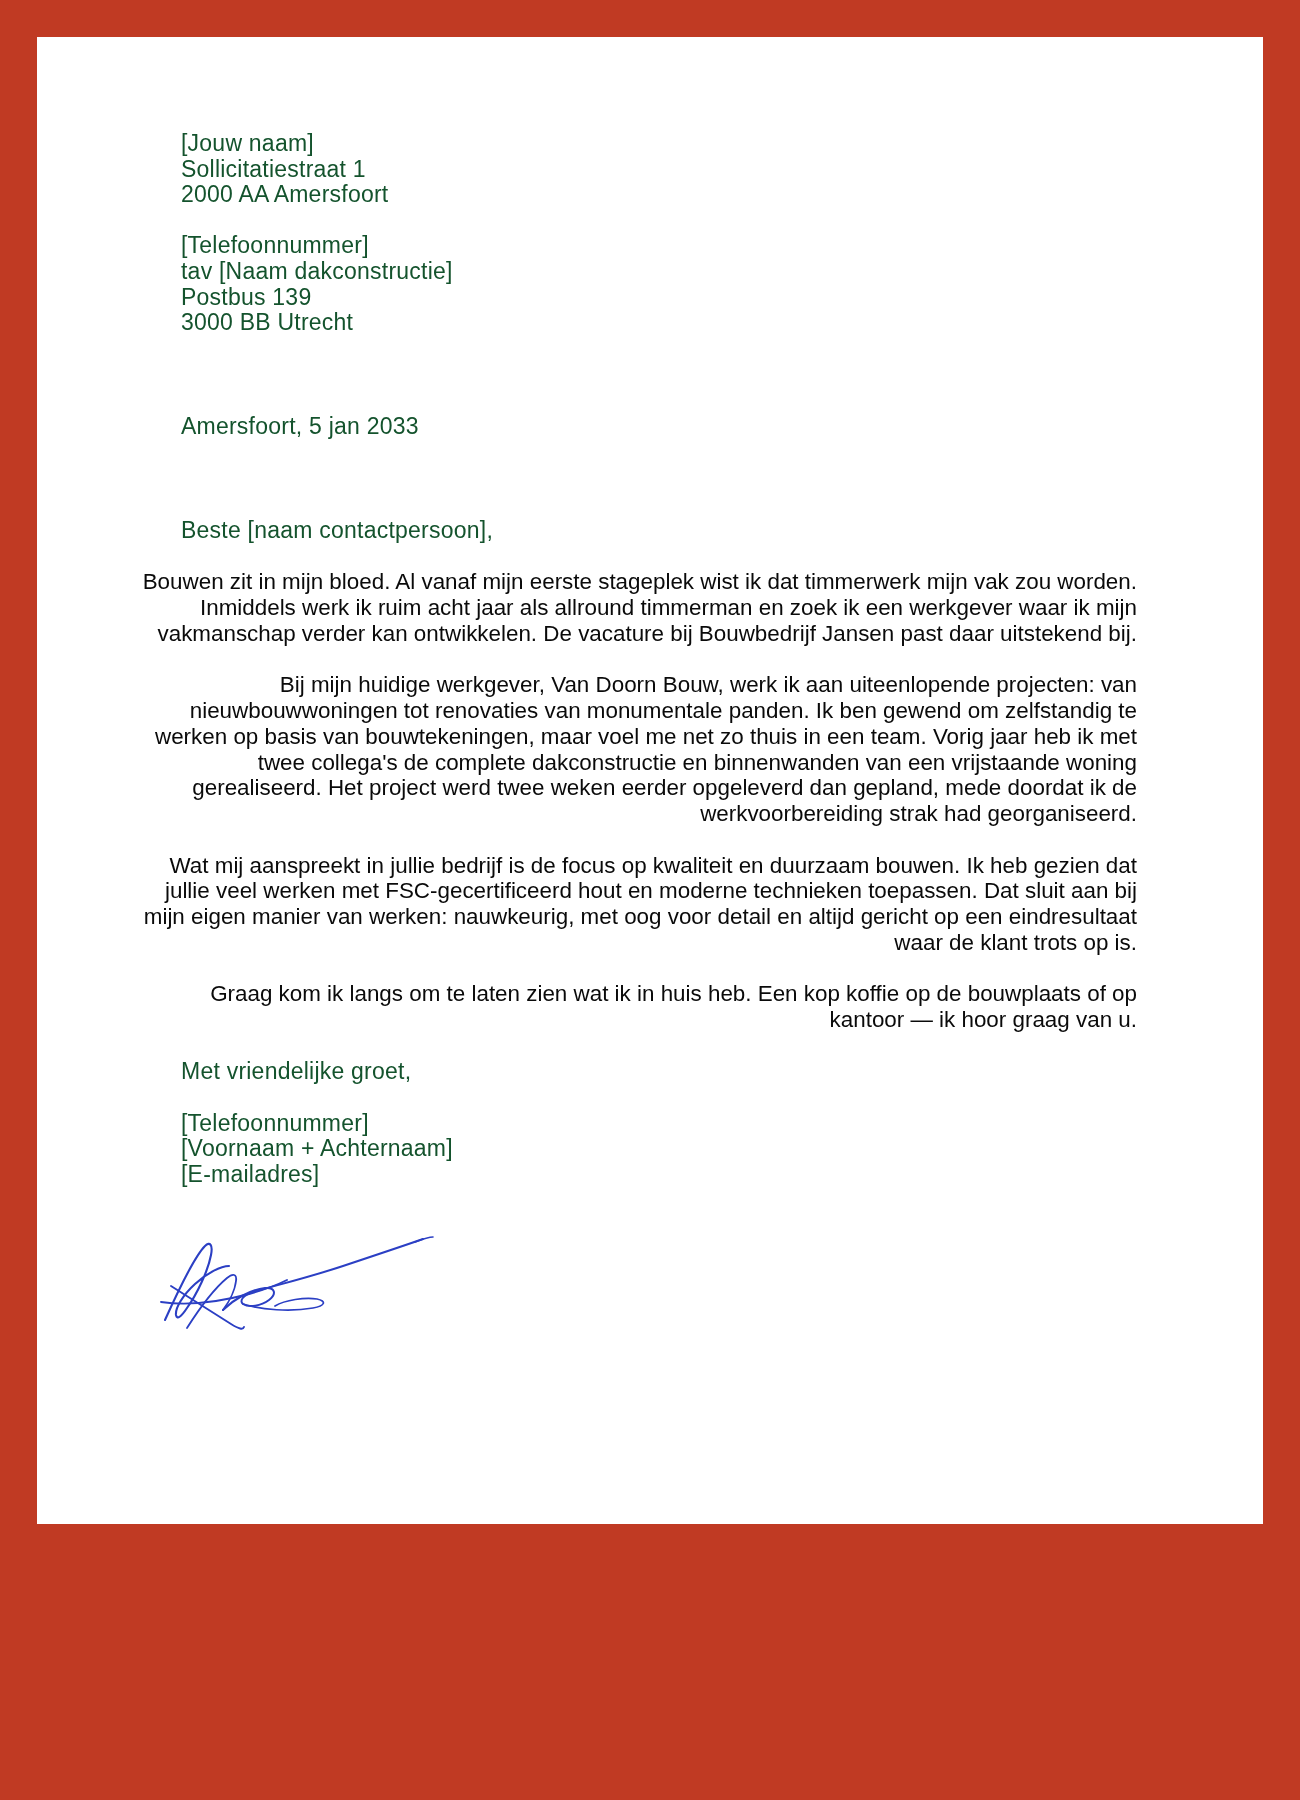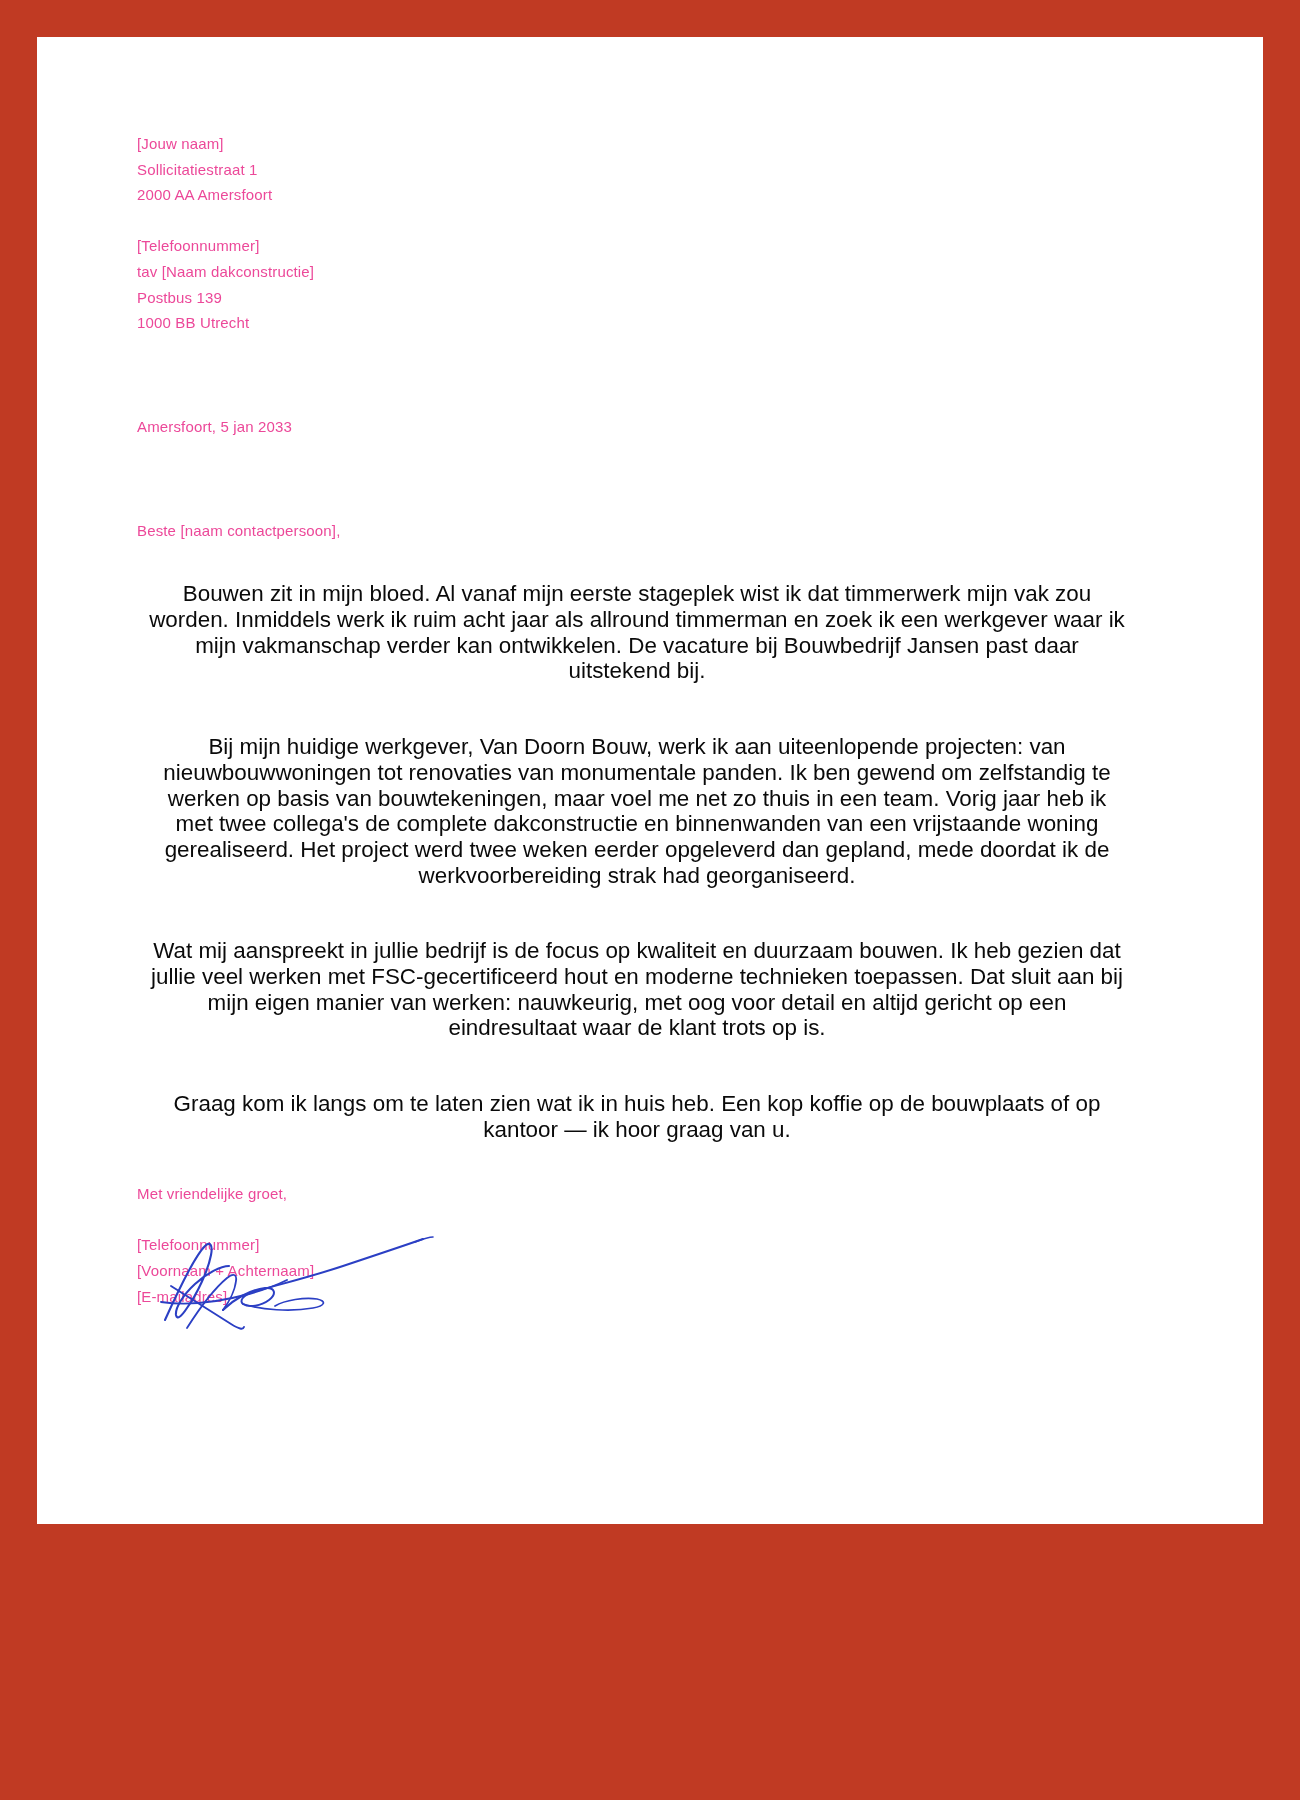--- a/index.html
+++ b/index.html
@@ -32,35 +32,36 @@
     box-sizing: border-box;
     overflow: hidden;
   }
   .letter-body {
     position: absolute;
     left: 100px;
     top: 94px;
     width: 1000px;
   }
   .txt-line {
-    font-size: 15px;
+    font-size: 23px;
     line-height: 25.7px;
-    color: #ec4899;
+    color: #14532d;
     white-space: pre-wrap;
     letter-spacing: 0.01em;
+    margin-left: 44px;
   }
   .block {
     margin: 0;
   }
   .para {
     font-size: 22.4px;
     line-height: 25.7px;
     color: #0a0a0a;
-    margin: 12px;
-    text-align: center;
+    margin: 0;
+    text-align: right;
   }
   .gap-xs { height: 25px; }
   .gap-sm { height: 26px; }
   .gap-lg { height: 78px; }
   .gap-after-date { height: 78px; }
   #signature-area {
     position: absolute;
     left: 120px;
     top: 1195px;
     width: 300px;
@@ -84,21 +85,21 @@
         <div class="txt-line">Sollicitatiestraat 1</div>
         <div class="txt-line">2000 AA Amersfoort</div>
       </div>
 
       <div class="gap-xs"></div>
 
       <div class="block">
         <div class="txt-line">[Telefoonnummer]</div>
         <div class="txt-line">tav [Naam dakconstructie]</div>
         <div class="txt-line">Postbus 139</div>
-        <div class="txt-line">1000 BB Utrecht</div>
+        <div class="txt-line">3000 BB Utrecht</div>
       </div>
 
       <div class="gap-lg"></div>
 
       <div class="txt-line">Amersfoort, 5 jan 2033</div>
 
       <div class="gap-after-date"></div>
 
       <div class="txt-line">Beste [naam contactpersoon],</div>
 

